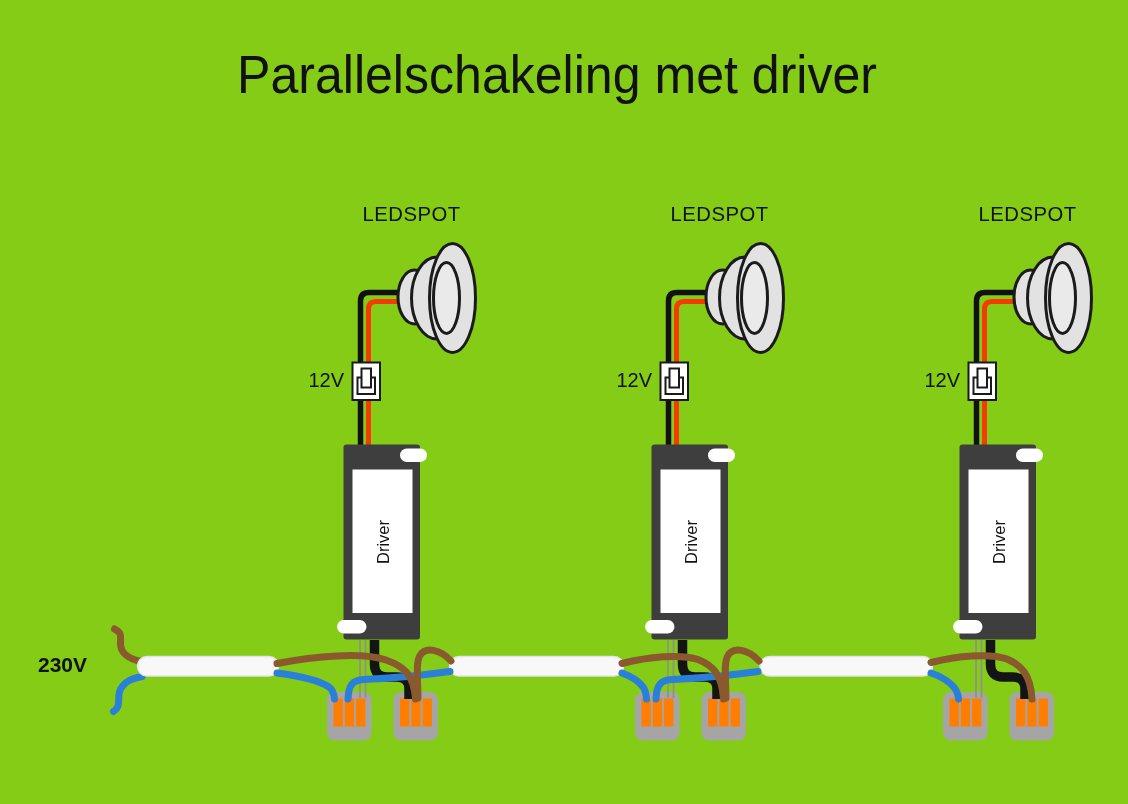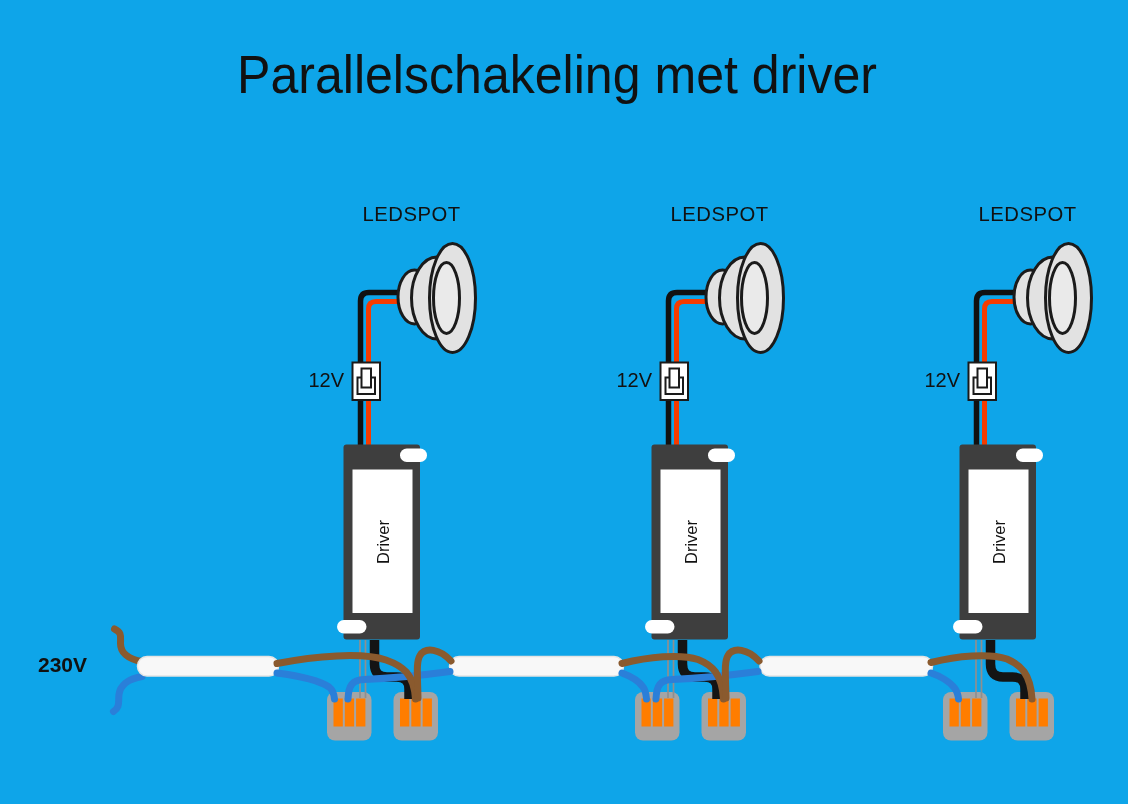--- a/index.html
+++ b/index.html
@@ -1,16 +1,16 @@
 <!DOCTYPE html>
 <html><head>
 <meta charset="utf-8">
 <style>
   html,body{margin:0;padding:0;background:#ffffff;}
-  .stage{position:relative;width:1128px;height:804px;background:#0ea5e9;overflow:hidden;}
+  .stage{position:relative;width:1128px;height:804px;background:#84cc16;overflow:hidden;}
   svg{display:block;}
   text{font-family:"Liberation Sans","DejaVu Sans",sans-serif;fill:#111;}
   .title-text{font-size:54px;}
   .ledspot-text{font-size:21px;letter-spacing:.5px;}
   .v12-text{font-size:20px;}
   .v230-text{font-size:21px;font-weight:bold;}
   .driver-text{font-size:16.5px;}
   .cable{fill:#f8f8f8;stroke:#e4e4e4;stroke-width:1.5;}
   .spot{fill:#e2e2e2;stroke:#1b1b1b;stroke-width:3;}
   .spot-hole{fill:#eaeaea;stroke:#1b1b1b;stroke-width:3;}

